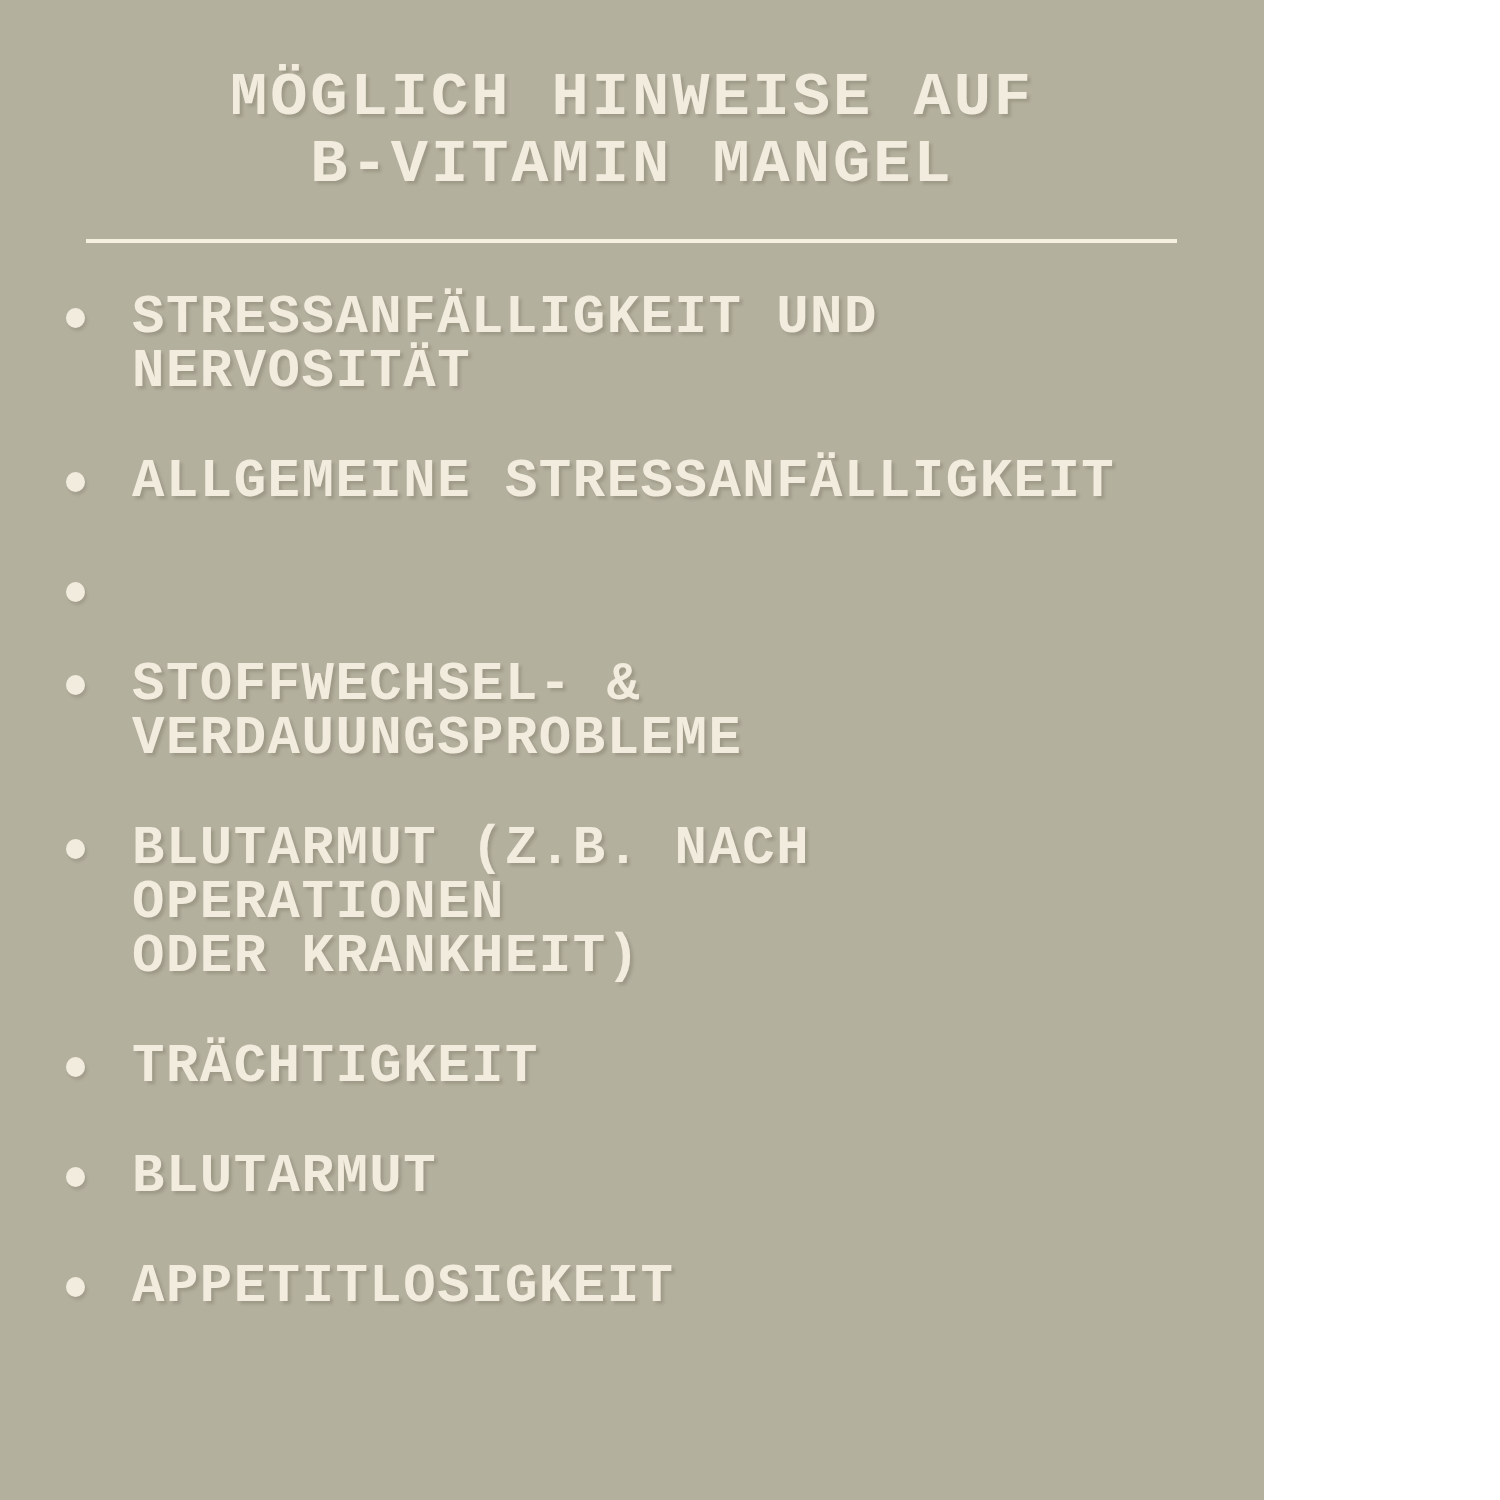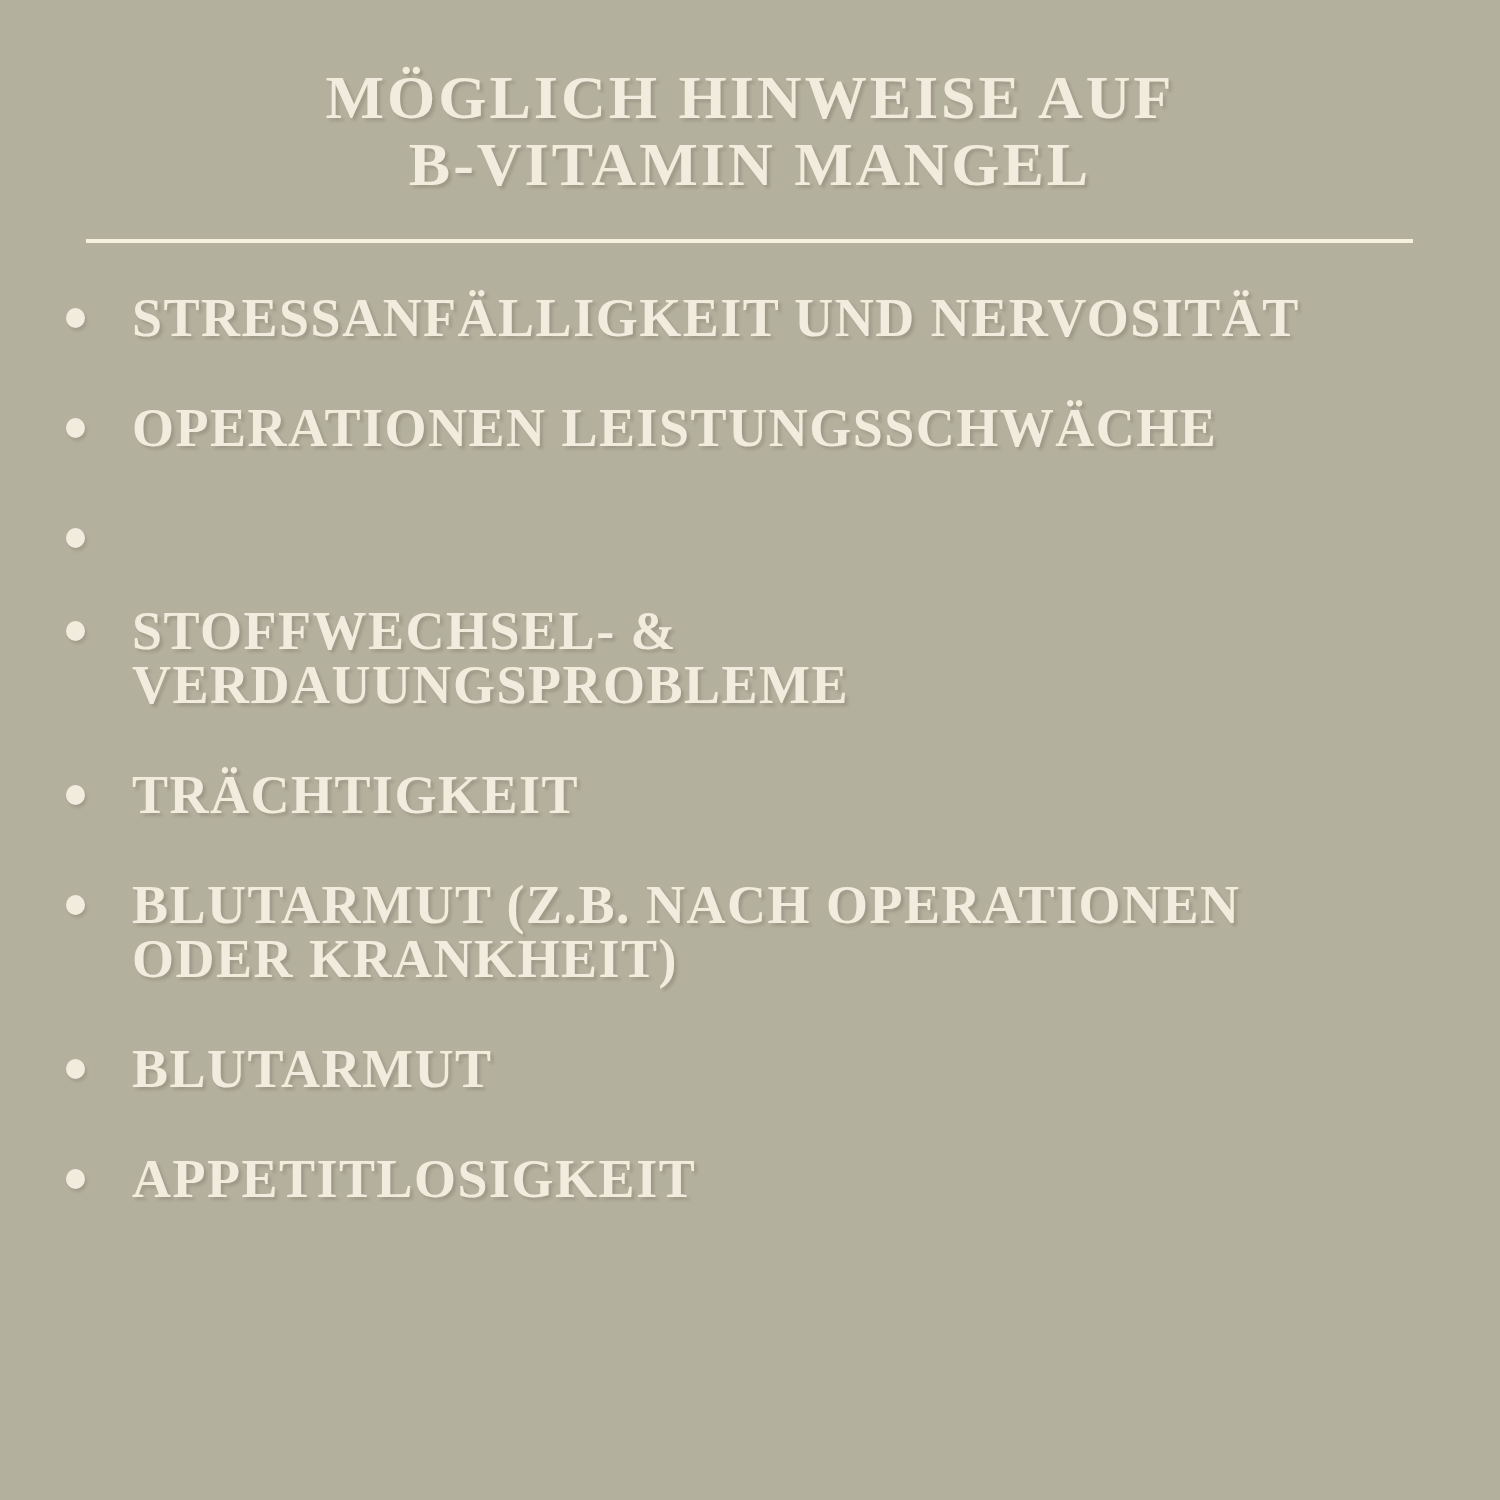--- a/index.html
+++ b/index.html
@@ -1,24 +1,24 @@
 <!DOCTYPE html>
 <html><head>
 <meta charset="utf-8">
 <style>
   html, body {
     margin: 0;
     padding: 0;
   }
   .poster {
     position: relative;
-    width: 1500px;
+    width: 1264px;
     height: 1500px;
     background: #b4b09e;
-    font-family: Liberation Serif, serif;
+    font-family: Liberation Mono, monospace;
     color: #f2ecde;
     overflow: hidden;
     box-sizing: border-box;
   }
   .title {
     padding-top: 22px;
     text-align: center;
     font-size: 62px;
     line-height: 67px;
     font-weight: bold;
@@ -73,38 +73,38 @@
 
   <div class="divider"></div>
 
   <ul class="symptom-list">
     <li class="symptom-item">
       <span class="bullet"></span>
       <span class="item-text">STRESSANFÄLLIGKEIT UND NERVOSITÄT</span>
     </li>
     <li class="symptom-item">
       <span class="bullet"></span>
-      <span class="item-text">OPERATIONEN LEISTUNGSSCHWÄCHE</span>
+      <span class="item-text">ALLGEMEINE STRESSANFÄLLIGKEIT</span>
     </li>
     <li class="symptom-item">
       <span class="bullet"></span>
     </li>
     <li class="symptom-item">
       <span class="bullet"></span>
       <span class="item-text">STOFFWECHSEL- &amp;
 VERDAUUNGSPROBLEME</span>
     </li>
     <li class="symptom-item">
       <span class="bullet"></span>
-      <span class="item-text">TRÄCHTIGKEIT</span>
+      <span class="item-text">BLUTARMUT (Z.B. NACH OPERATIONEN
+ODER KRANKHEIT)</span>
     </li>
     <li class="symptom-item">
       <span class="bullet"></span>
-      <span class="item-text">BLUTARMUT (Z.B. NACH OPERATIONEN
-ODER KRANKHEIT)</span>
+      <span class="item-text">TRÄCHTIGKEIT</span>
     </li>
     <li class="symptom-item">
       <span class="bullet"></span>
       <span class="item-text">BLUTARMUT</span>
     </li>
     <li class="symptom-item">
       <span class="bullet"></span>
       <span class="item-text">APPETITLOSIGKEIT</span>
     </li>
   </ul>

